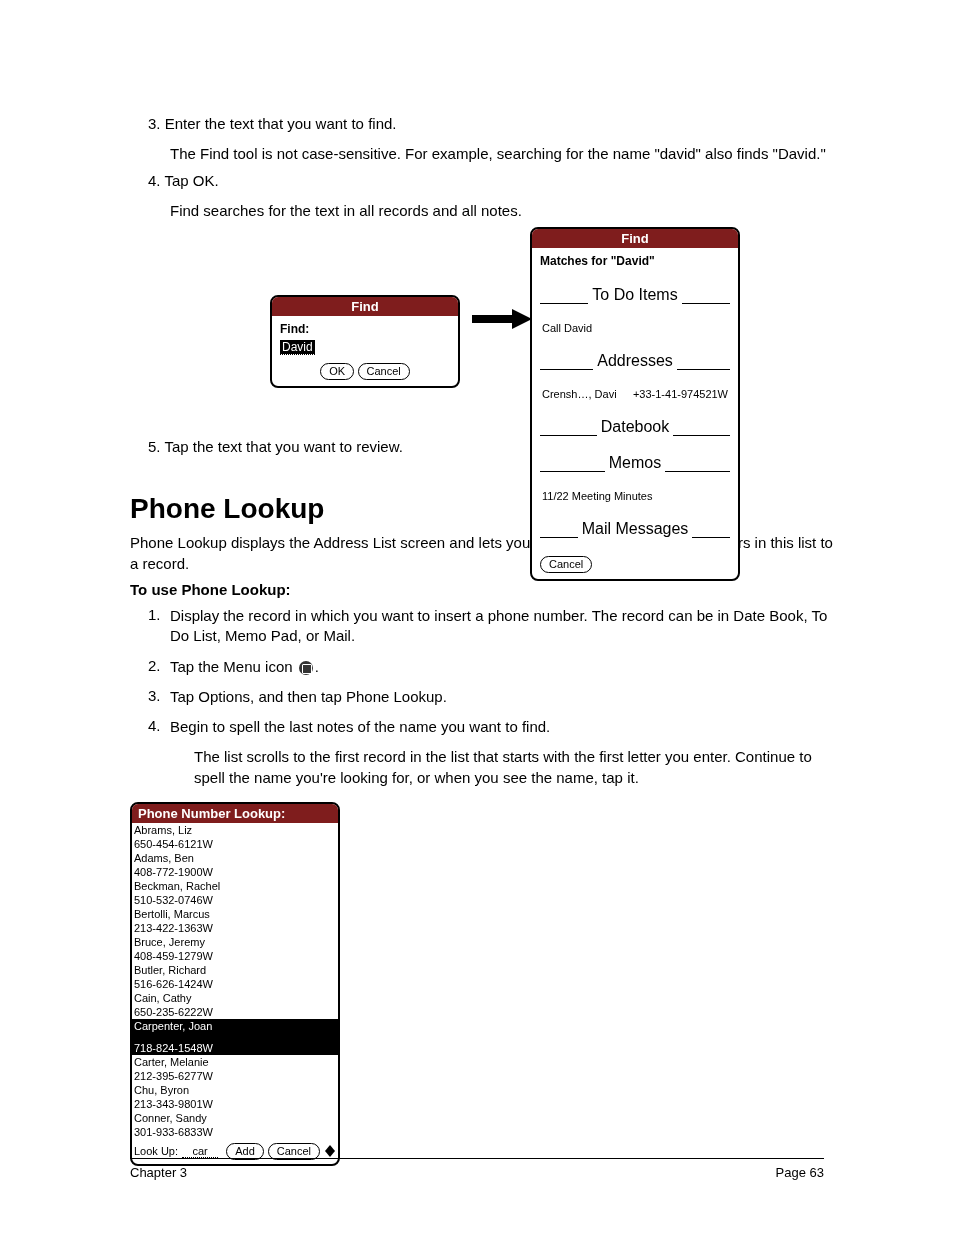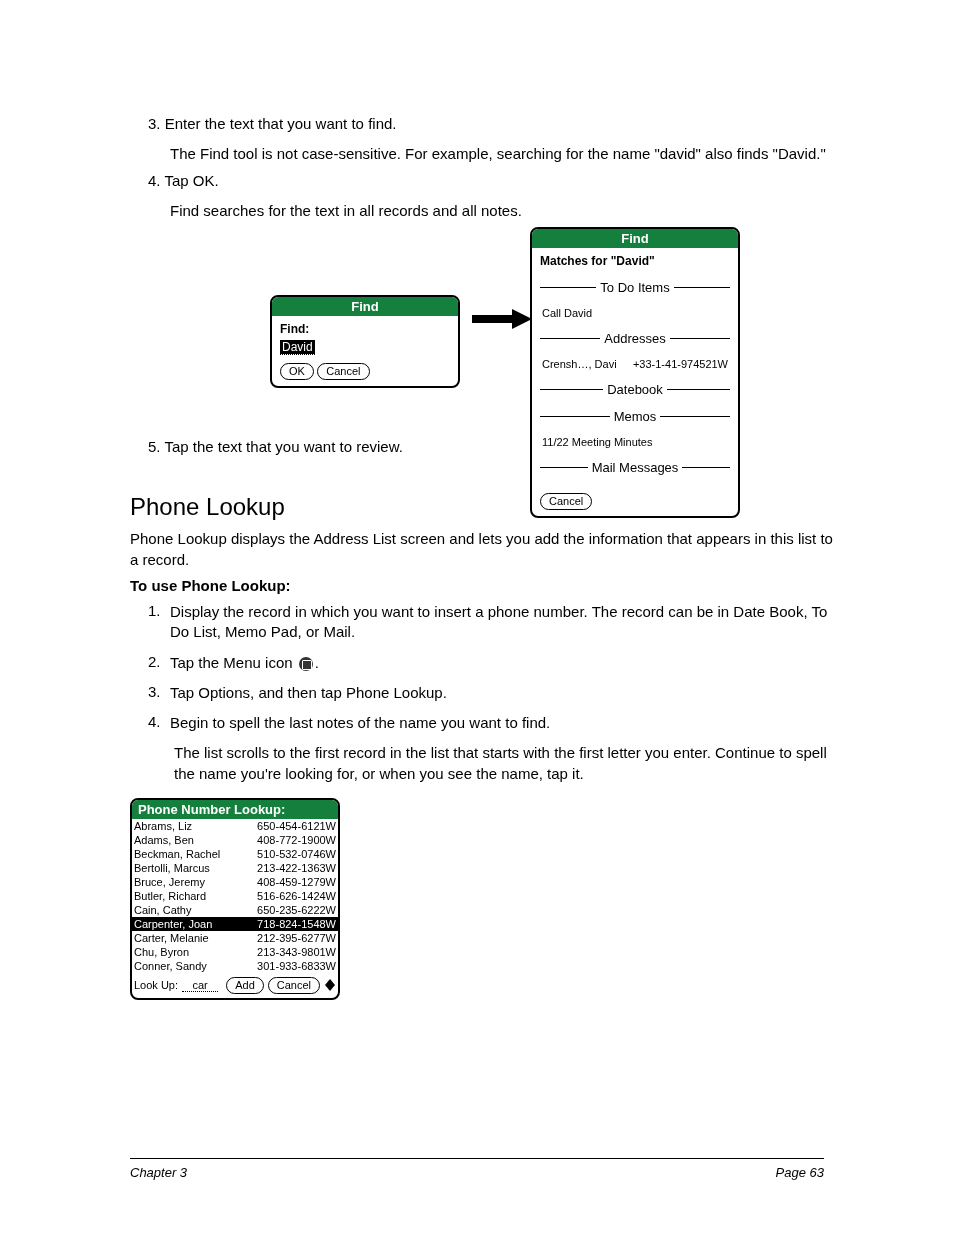--- a/index.html
+++ b/index.html
@@ -24,21 +24,21 @@
   .step-body { flex: 1; }
 
   
   .dialog {
     border: 2px solid #000;
     border-radius: 8px;
     background: #fff;
     overflow: hidden;
   }
   .dialog-title {
-    background: #15803d;
+    background: #7f1d1d;
     color: #fff;
     font-weight: bold;
     text-align: center;
     font-size: 13px;
     padding: 2px 0;
   }
   .dialog-body { padding: 6px 8px; font-size: 12px; }
   .btn {
     display: inline-block;
     border: 1.5px solid #000;
@@ -78,47 +78,47 @@
     position: absolute;
     left: 342px; top: 82px;
     width: 60px; height: 20px;
   }
   .find-right {
     position: absolute;
     left: 400px; top: 0;
     width: 210px;
   }
   .sec-divider {
-    display: flex; align-items: center; font-size: 13px; margin: 12px 0;
+    display: flex; align-items: flex-end; font-size: 16px; margin: 18px 0;
   }
   .sec-divider .line { flex:1; border-top:1px solid #000; height:0; }
   .sec-divider .lbl { padding: 0 4px; }
   .result-row { display:flex; justify-content:space-between; font-size:11px; padding:0 2px; }
 
   
   .lookup-wrap { position: relative; margin-top: 14px; }
   .lookup {
     width: 210px;
   }
-  .lookup .entry { display:flex; justify-content:space-between; font-size:11px; line-height:14px; padding:0 2px; }
+  .lookup .entry { display:flex; justify-content:space-between; font-size:11px; line-height:14px; padding:0 2px;flex-direction:column; }
   .lookup .entry.sel-row { background:#000; color:#fff;gap:8px; }
   .lookup-footer { display:flex; align-items:center; gap:4px; padding:4px 2px 4px 2px; font-size:11px;text-align:center; }
   .lookup-footer .lu-field { border-bottom:1px dotted #000; min-width:36px; display:inline-block; }
   .updown { width:12px; height:14px; display:inline-flex; flex-direction:column; justify-content:center; align-items:center; }
   .updown svg { display:block; }
 
-  h2.section { font-size: 24px; font-weight: normal; margin: 30px 0 8px 0; }
+  h2.section { font-size: 28px; font-weight: bold; margin: 30px 0 8px 0; }
 
   .footer {
     position: absolute;
     left: 130px; right: 130px; bottom: 55px;
     border-top: 1px solid #000;
     padding-top: 6px;
     font-size: 13px;
-    display:flex; justify-content:space-between;font-style:italic;
+    display:flex; justify-content:space-between;
   }
 
   .icon-circle {
     display:inline-block;
     width:14px; height:14px;
     border-radius:50%;
     background:#333;
     position:relative;
     vertical-align:middle;
     margin:0 2px;
@@ -146,21 +146,21 @@
 
     <div class="dialog find-left">
       <div class="dialog-title">Find</div>
       <div class="dialog-body">
         <div class="field-row">
           <b>Find:</b>
           <span class="underline-field">
             <span class="sel">David</span>
           </span>
         </div>
-        <div style="margin-top:8px;">
+        <div style="margin-top:8px;text-align:center;">
           <span class="btn">OK</span>
           <span class="btn">Cancel</span>
         </div>
       </div>
     </div>
 
     <svg class="find-arrow" viewBox="0 0 60 20">
       <rect x="0" y="6" width="40" height="8" fill="#000"></rect>
       <polygon points="40,0 60,10 40,20" fill="#000"></polygon>
     </svg>
@@ -231,21 +231,21 @@
   </div>
     </div>
   <div class="step">
       <div class="step-num">3.</div>
       <div class="step-body body-text">Tap Options, and then tap Phone Lookup.</div>
     </div>
   <div class="step">
       <div class="step-num">4.</div>
       <div class="step-body body-text">Begin to spell the last notes of the name you want to find.</div>
     </div>
-  <p class="body-text" style="margin-left:44px;">The list scrolls to the first record in the list that starts with the first letter you enter. Continue to spell the name you're looking for, or when you see the name, tap it.</p>
+  <p class="body-text" style="margin-left:64px;">The list scrolls to the first record in the list that starts with the first letter you enter. Continue to spell the name you're looking for, or when you see the name, tap it.</p>
 
   <div class="lookup-wrap">
     <div class="dialog lookup">
       <div class="dialog-title" style="text-align:left; padding-left:6px;">Phone Number Lookup:</div>
       <div id="lookup-list">
           <div class="entry">
             <span>Abrams, Liz</span>
             <span>650-454-6121W</span>
           </div>
           <div class="entry">

